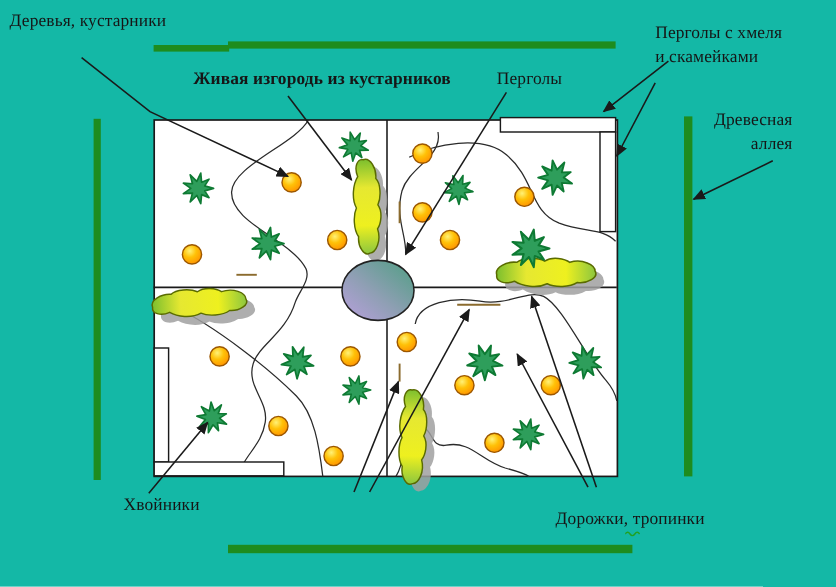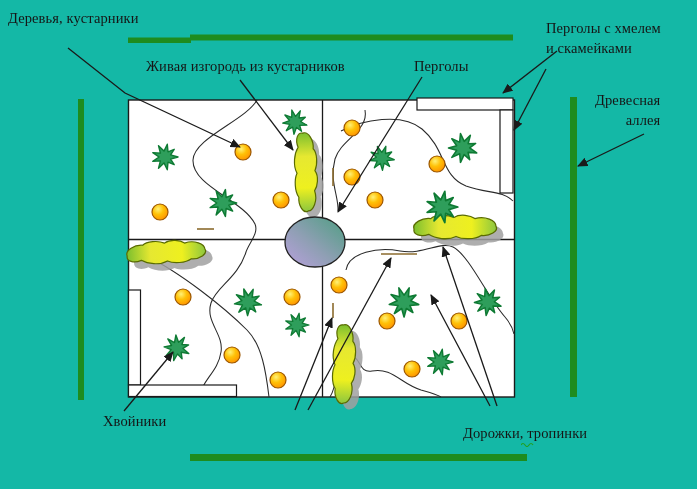--- a/index.html
+++ b/index.html
@@ -2,21 +2,21 @@
 <html><head>
 <meta charset="utf-8">
 <style>
   html,body{margin:0;padding:0;background:#fff;}
   #canvas{position:relative;width:697px;height:489px;background:#14b8a6;overflow:hidden;
           font-family:"Liberation Serif","DejaVu Serif",serif;}
   #diagram-svg{position:absolute;left:0;top:0;}
   .lbl{position:absolute;font-size:14.5px;color:#161616;letter-spacing:.1px;}
   .lbl span{white-space:pre-line;display:block;line-height:20px;}
   #lbl-trees{left:8px;top:8px;}
-  #lbl-hedge{left:146px;top:56px;}
+  #lbl-hedge{left:161px;top:56px;font-weight:bold;}
   #lbl-flowerbed{left:414px;top:56px;}
   #lbl-pergolas{left:546px;top:18px;}
   #lbl-alley{left:595px;top:90px;text-align:right;}
   #lbl-conifers{left:103px;top:411px;}
   #lbl-benches{left:222px;top:411px;}
   #lbl-paths{left:463px;top:411px;margin-top:12px;}
   #squiggle{position:absolute;left:58px;top:19px;}
 </style>
 </head>
 <body>
@@ -148,21 +148,21 @@
   <div class="lbl" id="lbl-trees">
     <span>Деревья, кустарники</span>
   </div>
   <div class="lbl" id="lbl-hedge">
     <span>Живая изгородь из кустарников</span>
   </div>
   <div class="lbl" id="lbl-flowerbed">
     <span>Перголы</span>
   </div>
   <div class="lbl" id="lbl-pergolas">
-    <span>Перголы с хмелем
+    <span>Перголы с хмеля
 и скамейками</span>
   </div>
   <div class="lbl" id="lbl-alley">
     <span>Древесная
 аллея</span>
   </div>
   <div class="lbl" id="lbl-conifers">
     <span>Хвойники</span>
   </div>
   <div class="lbl" id="lbl-paths">

